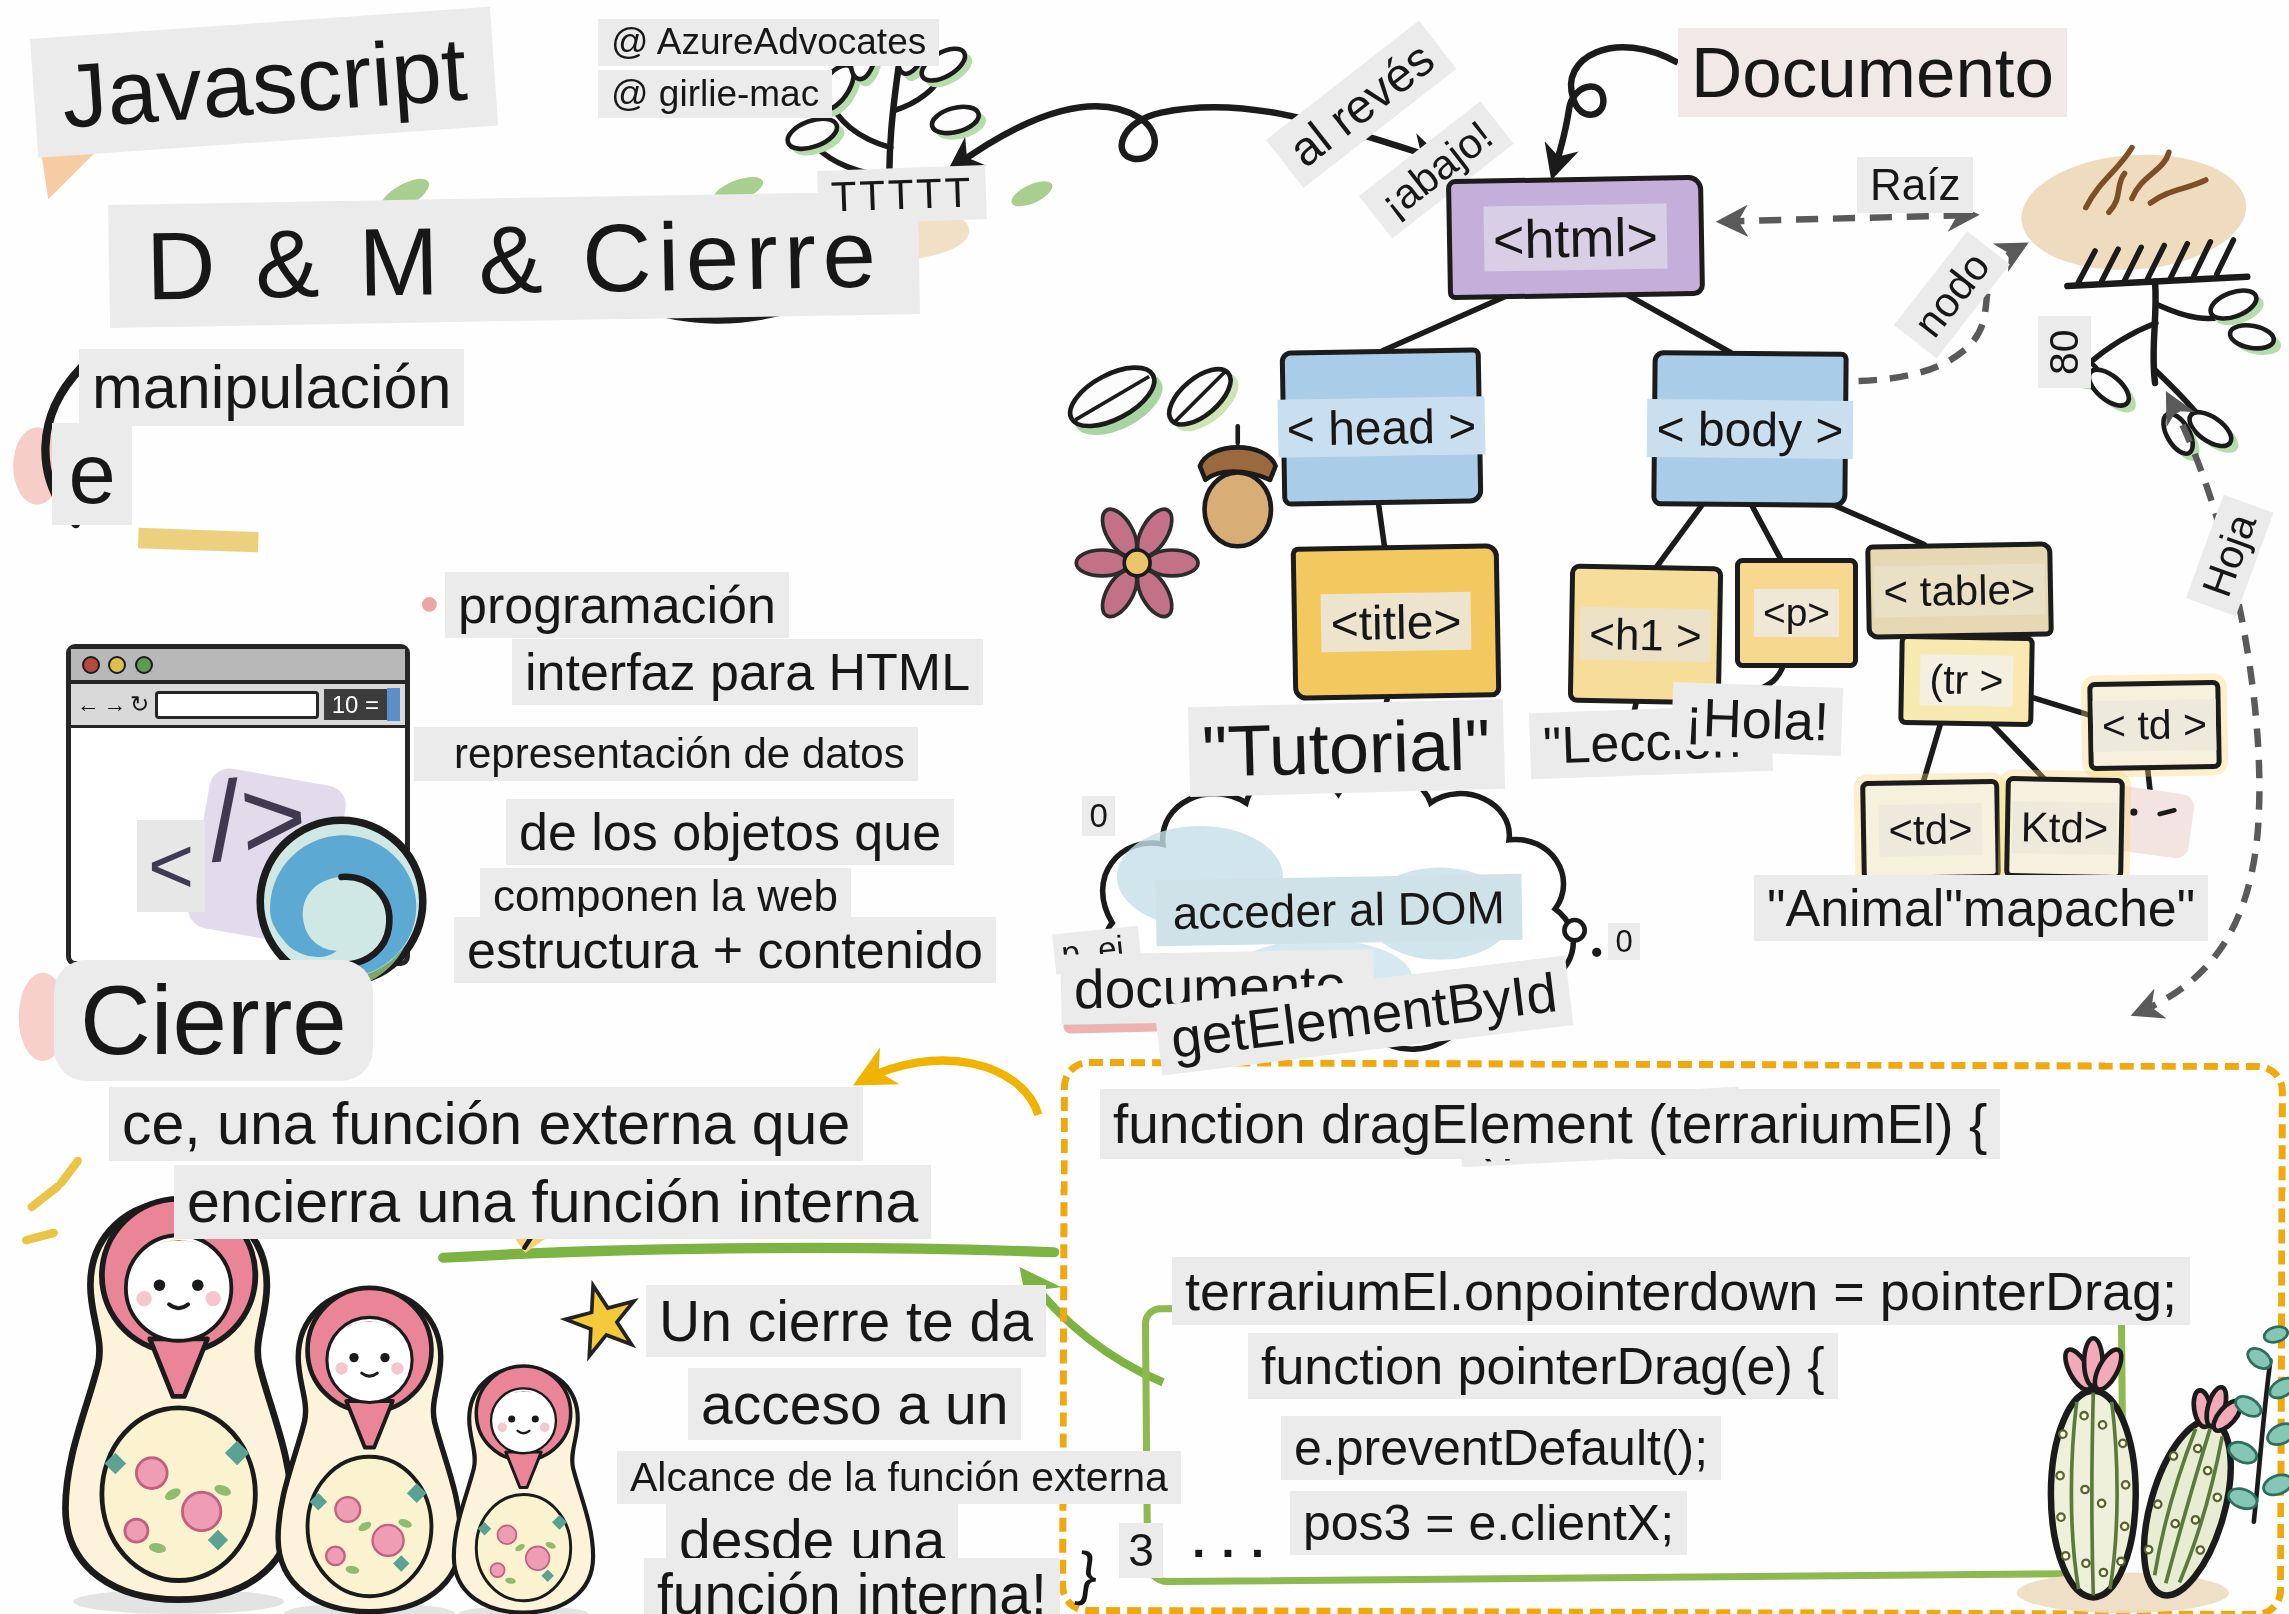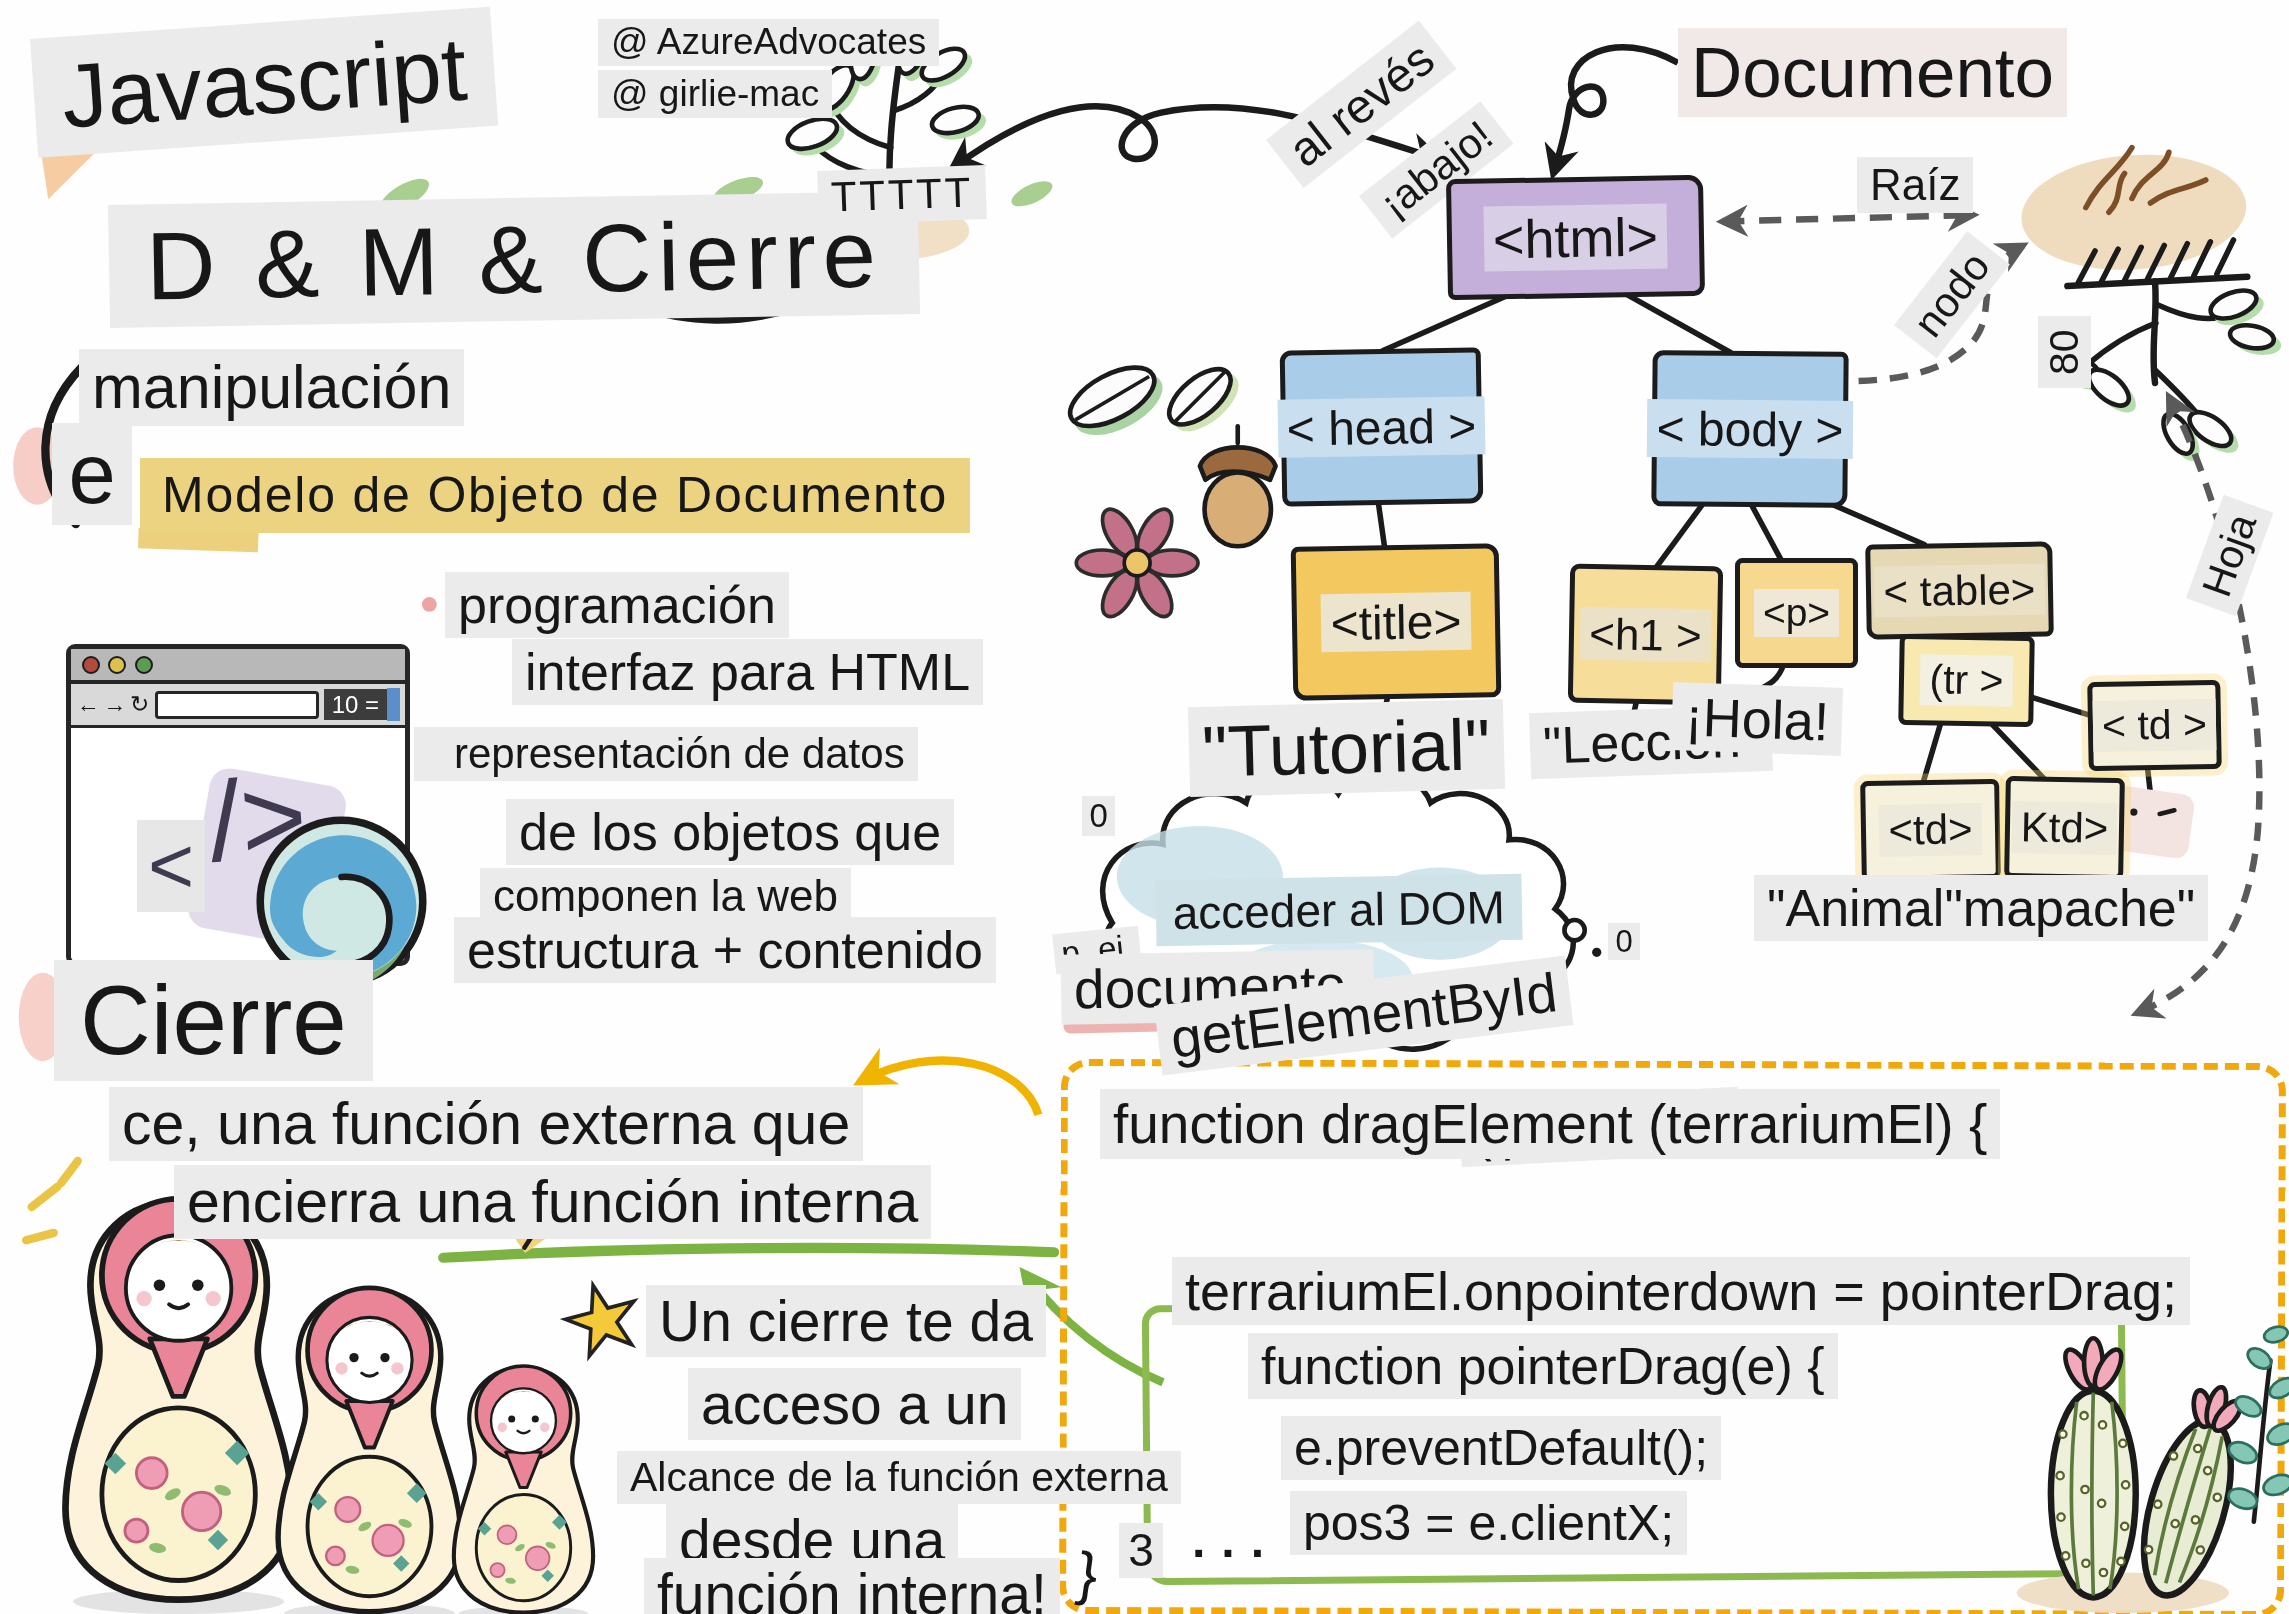--- a/index.html
+++ b/index.html
@@ -244,21 +244,20 @@
 
   <div class="codebox"></div>
   <div class="greenbox"></div>
 
   <div class="lbl" style="left:29.5px;top:39px;font-size:90px;transform:rotate(-4deg);transform-origin:left top;padding:5.5px 28px;">Javascript</div>
   <div class="lbl" style="left:598px;top:18.5px;font-size:37px;">@ AzureAdvocates</div>
   <div class="lbl" style="left:598px;top:70px;font-size:37px;">@ girlie-mac</div>
   <div class="lbl" style="left:109px;top:198px;font-size:96px;letter-spacing:6.5px;transform:rotate(-1deg);padding:3.7px 37px;">D &amp; M &amp; Cierre</div>
   <div class="lbl" style="left:79px;top:349px;font-size:61px;">manipulación</div>
   <div class="lbl" style="left:52px;top:423px;font-size:85px;padding:0 16.6px;">e</div>
-  <div class="lbl yl" style="left:140px;top:458px;font-size:50px;letter-spacing:1.8px;padding:7.4px 22px;">Modelo de Objeto de Documento</div>
 
   <div class="lbl" style="left:445px;top:572px;font-size:52px;">programación</div>
   <div class="lbl" style="left:512px;top:639px;font-size:52px;">interfaz para HTML</div>
   <div class="lbl" style="left:414px;top:727px;font-size:42px;padding-left:40px;">representación de datos</div>
   <div class="lbl" style="left:506px;top:799px;font-size:52px;">de los objetos que</div>
   <div class="lbl" style="left:480px;top:868px;font-size:44px;">componen la web</div>
   <div class="lbl" style="left:454px;top:917px;font-size:52px;">estructura + contenido</div>
 
   <div class="lbl" style="left:818px;top:168px;font-size:42px;letter-spacing:2.8px;transform:rotate(-2deg);">TTTTT</div>
   <div class="lbl" style="left:1266px;top:140px;font-size:48px;transform:rotate(-38deg);transform-origin:left top;">al revés</div>
@@ -309,21 +308,21 @@
   <div class="lbl" style="left:1754px;top:875px;font-size:52px;">"Animal"mapache"</div>
 
   <div class="lbl" style="left:1082px;top:796px;font-size:33px;padding:0 7.4px;">0</div>
   <div class="lbl bl" style="left:1156px;top:877px;font-size:46px;transform:rotate(-1deg);padding:5.5px 16.6px;">acceder al DOM</div>
   <div class="lbl" style="left:1608px;top:923px;font-size:31px;padding:0 7.4px;">0</div>
   <div class="lbl" style="left:1054px;top:930px;font-size:33px;transform:rotate(-6deg);padding:0 7.4px;">p. ej.</div>
   <div class="lbl" style="left:1061px;top:952px;font-size:55px;transform:rotate(-1deg);">documento.</div>
   <div class="lbl" style="left:1154px;top:1006px;font-size:55px;transform:rotate(-7deg);transform-origin:left top;">getElementById</div>
   <div class="lbl" style="left:1460px;top:1094px;font-size:52px;transform:rotate(-3deg);">('planta 1');</div>
 
-  <div class="lbl" style="left:54px;top:960px;font-size:98px;padding:1.8px 26px;">Cierre</div>
+  <div class="lbl" style="left:54px;top:960px;font-size:98px;padding:1.8px 26px;border-radius:32px;">Cierre</div>
   <div class="lbl" style="left:109px;top:1087px;font-size:59px;">ce, una función externa que</div>
   <div class="lbl" style="left:174px;top:1165px;font-size:59px;">encierra una función interna</div>
   <div class="star" style="left:561px;top:1266px;font-size:92px;transform:rotate(-15deg);">★</div>
   <div class="lbl" style="left:646px;top:1285px;font-size:57px;">Un cierre te da</div>
   <div class="lbl" style="left:688px;top:1368px;font-size:57px;">acceso a un</div>
   <div class="lbl" style="left:617px;top:1451px;font-size:41px;">Alcance de la función externa</div>
   <div class="lbl" style="left:666px;top:1504px;font-size:57px;">desde una</div>
   <div class="lbl" style="left:644px;top:1558px;font-size:57px;">función interna!</div>
 
   <div class="lbl" style="left:1100px;top:1078px;font-size:55px;margin-top:11px;">function dragElement (terrariumEl) {</div>

